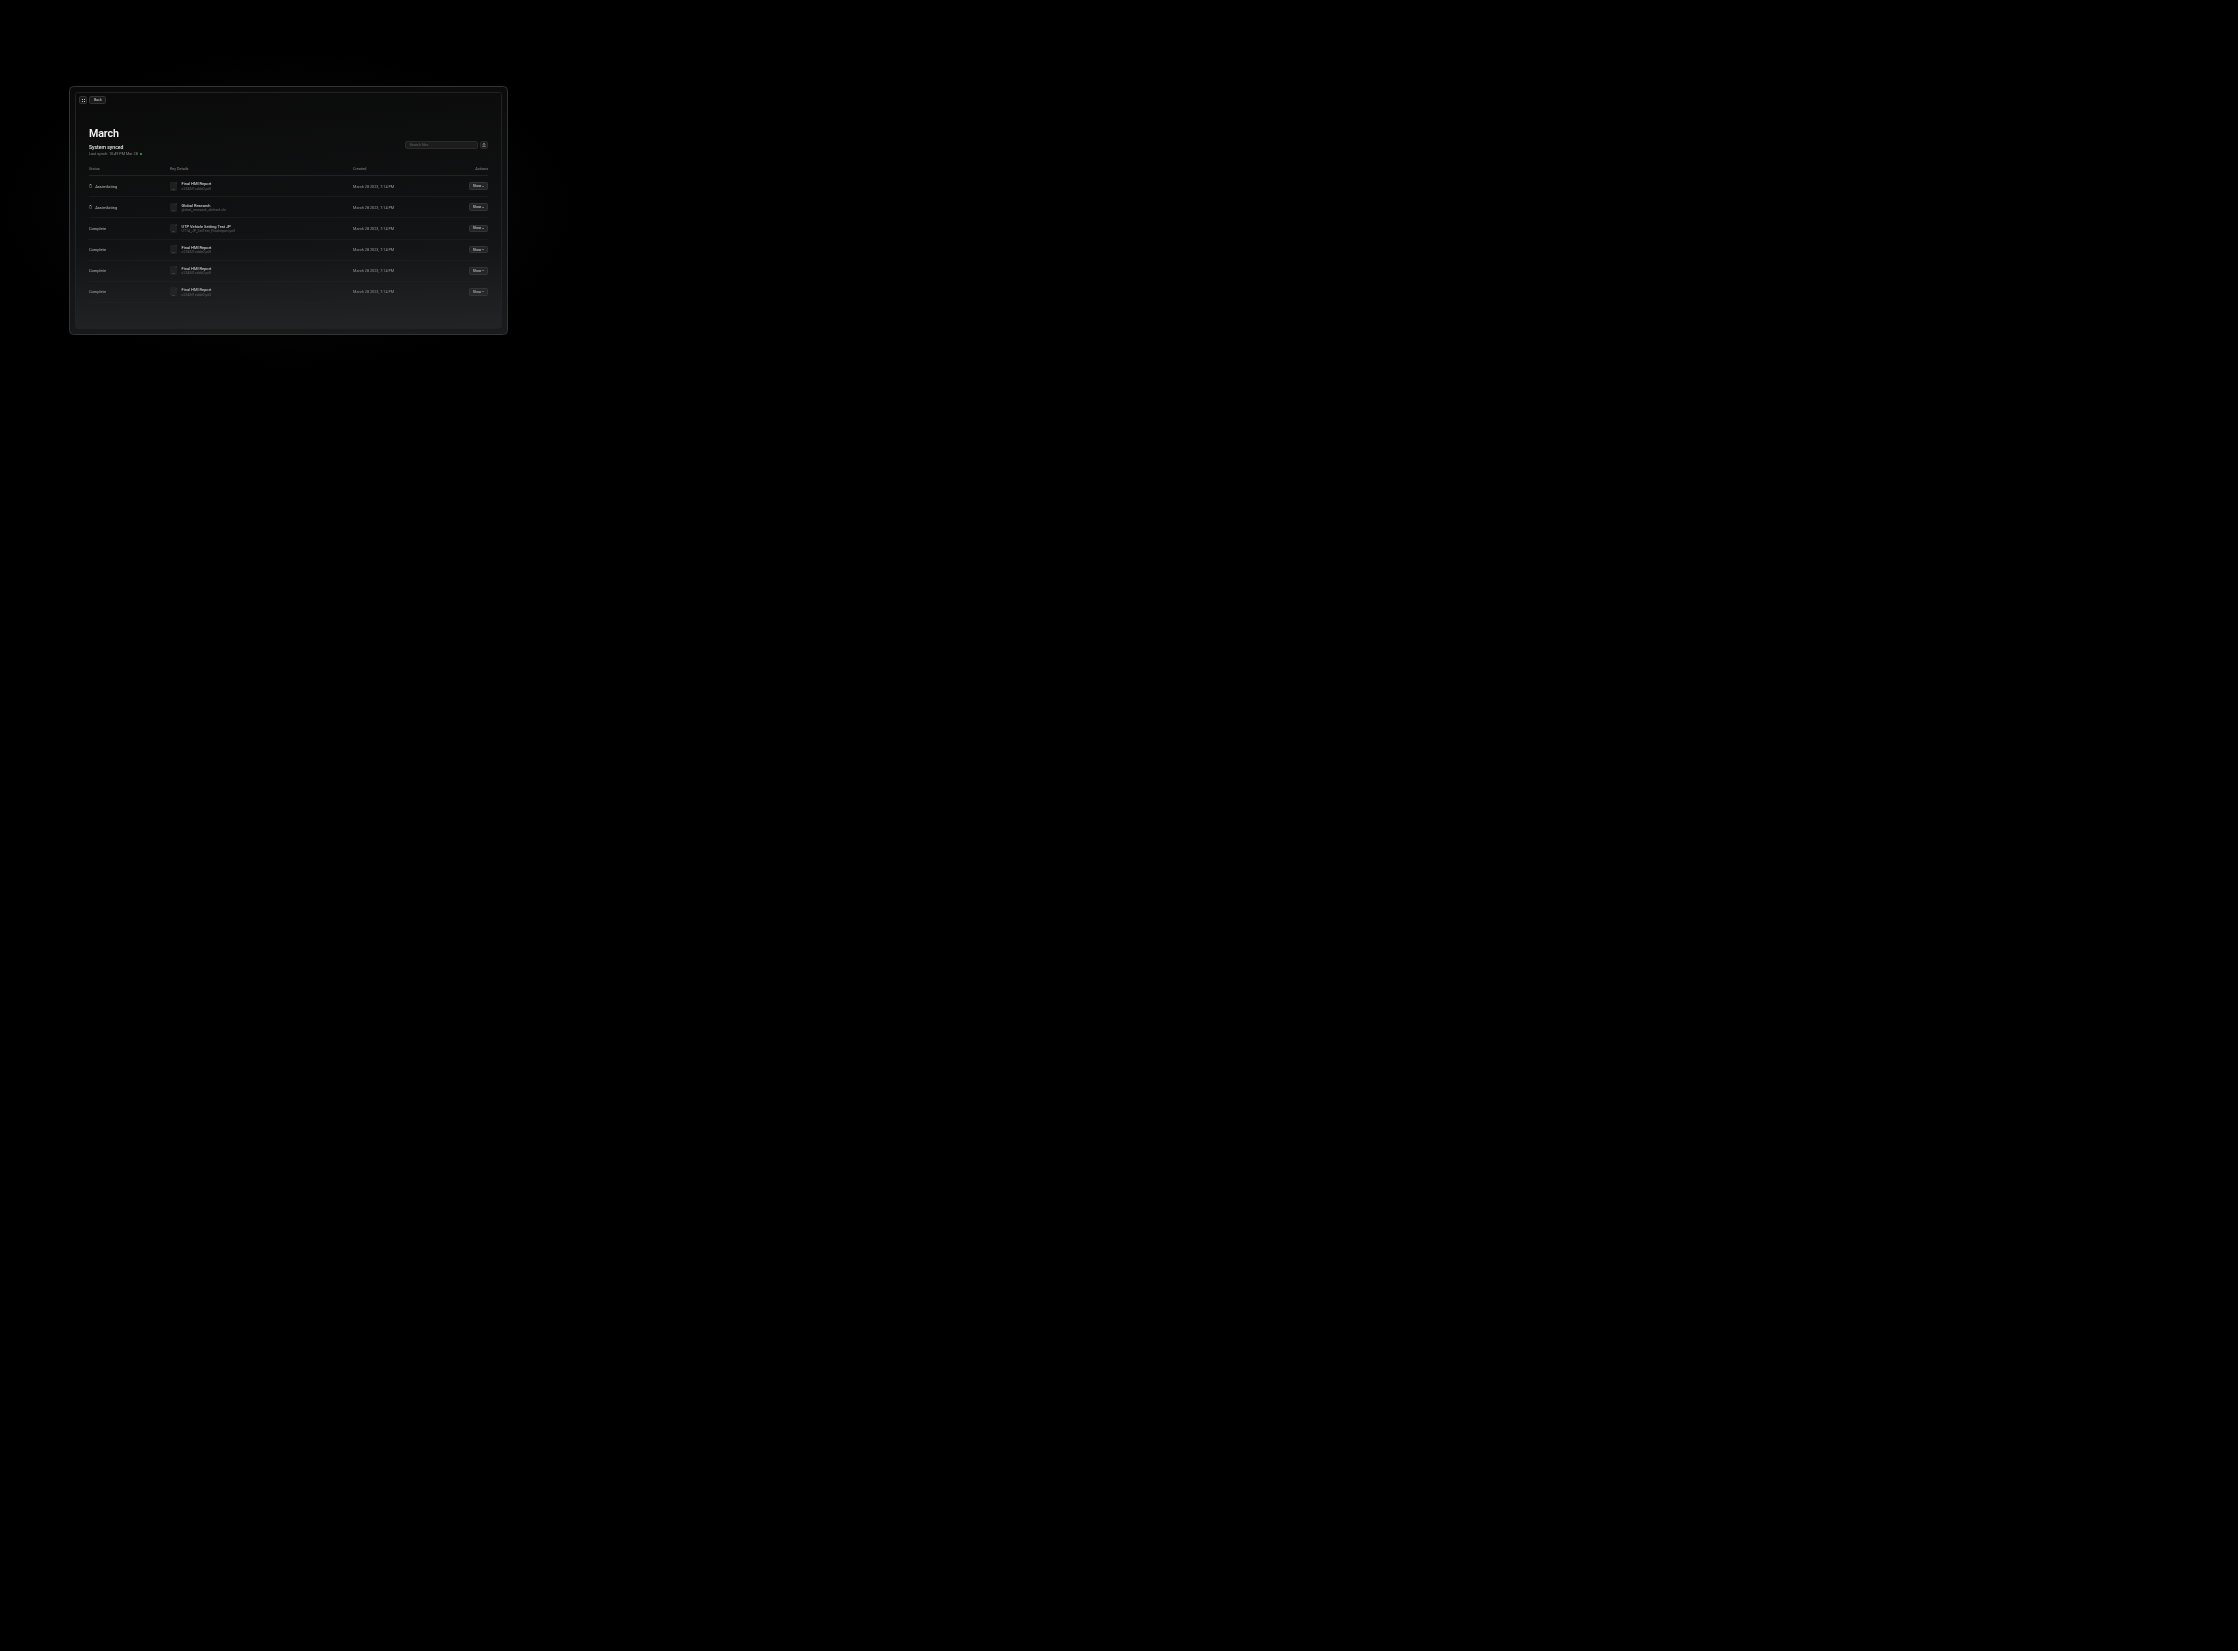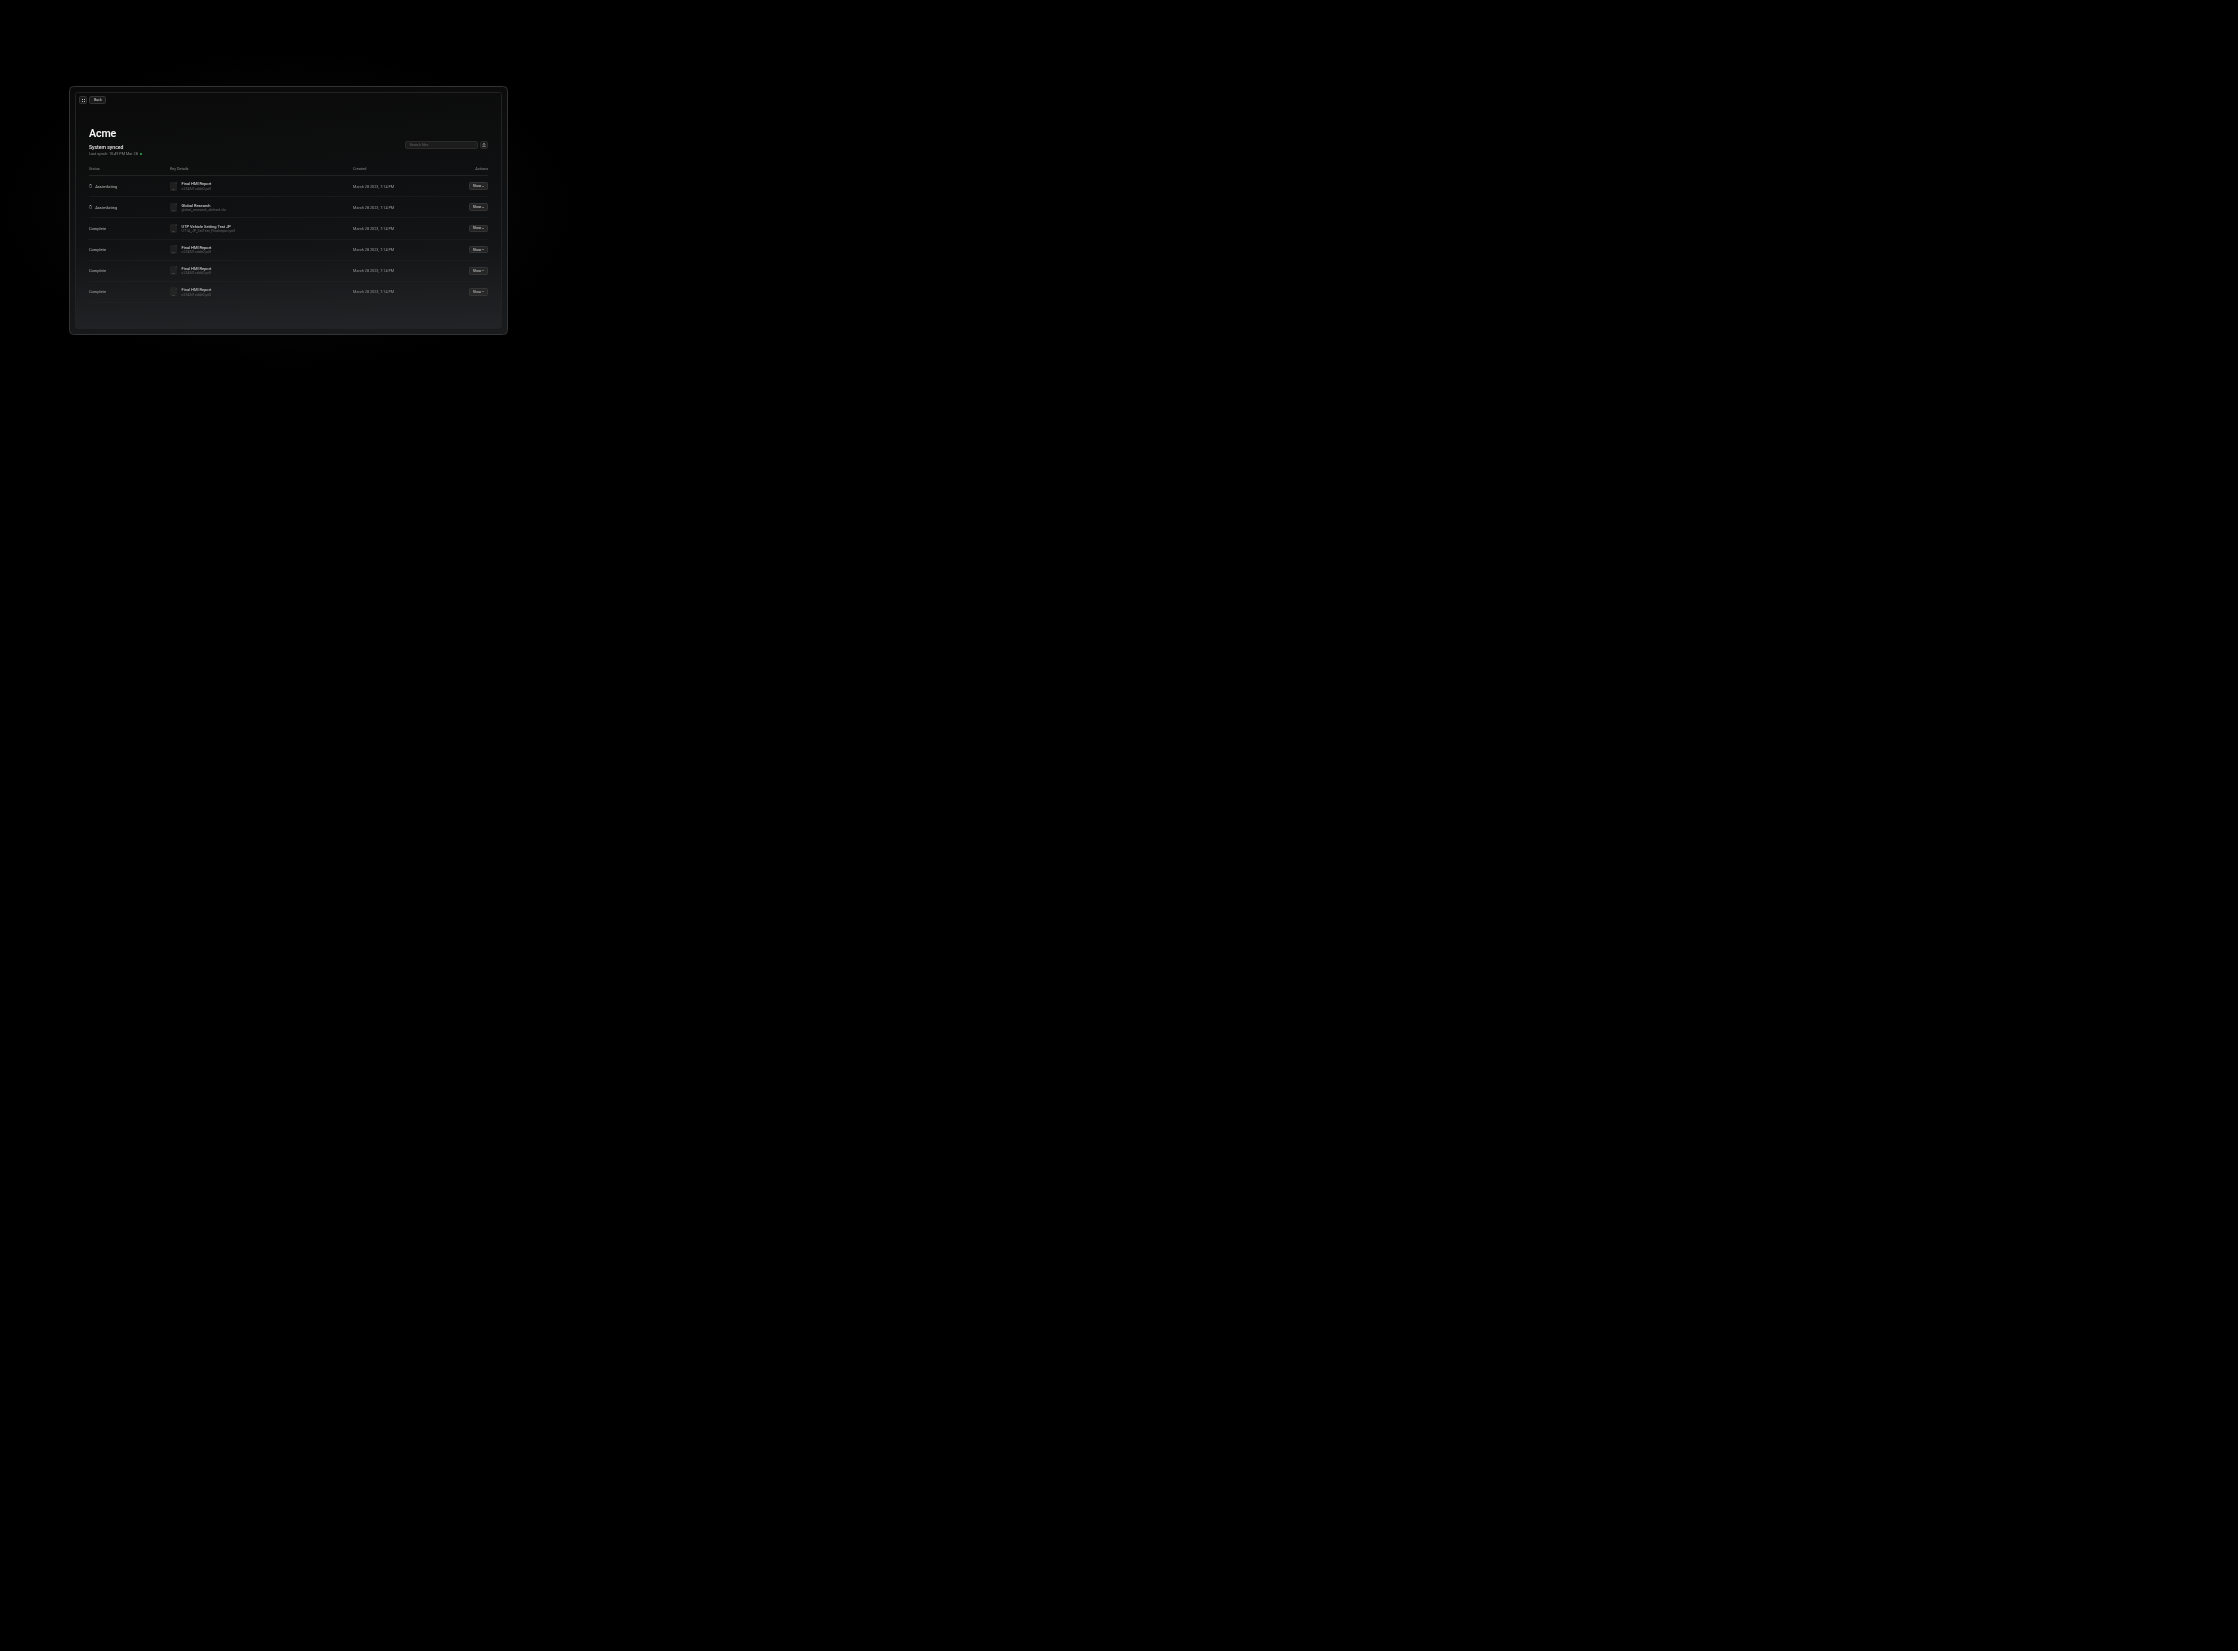--- a/index.html
+++ b/index.html
@@ -322,21 +322,21 @@
           <span></span>
             <span></span>
             <span></span>
             <span></span>
         </span>
       </button>
       <button class="back-btn">Back</button>
     </div>
 
     <div class="page-header">
-      <h1 class="page-title">Acme</h1>
+      <h1 class="page-title">March</h1>
       <div class="sync-status">System synced</div>
       <div class="sync-time">
         <span>Last synch: 10:49 PM Mar 28</span>
         <span class="status-dot"></span>
       </div>
     </div>
 
     <div class="header-actions">
       <input class="search-input" placeholder="Search files" style="">
       <button class="upload-btn">

